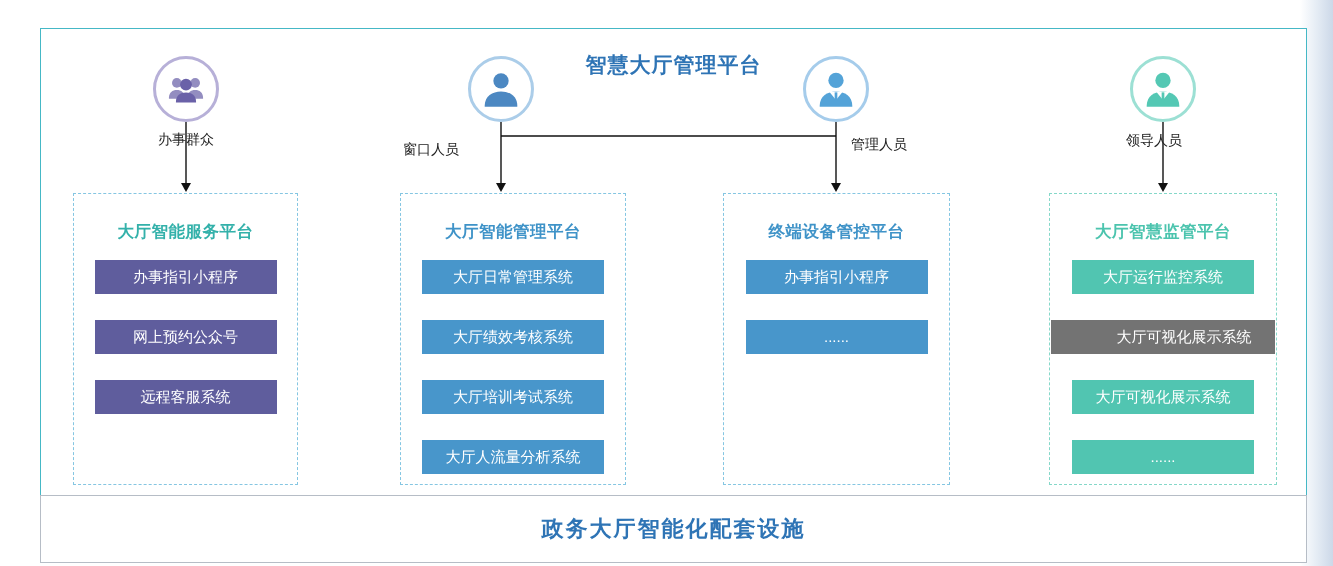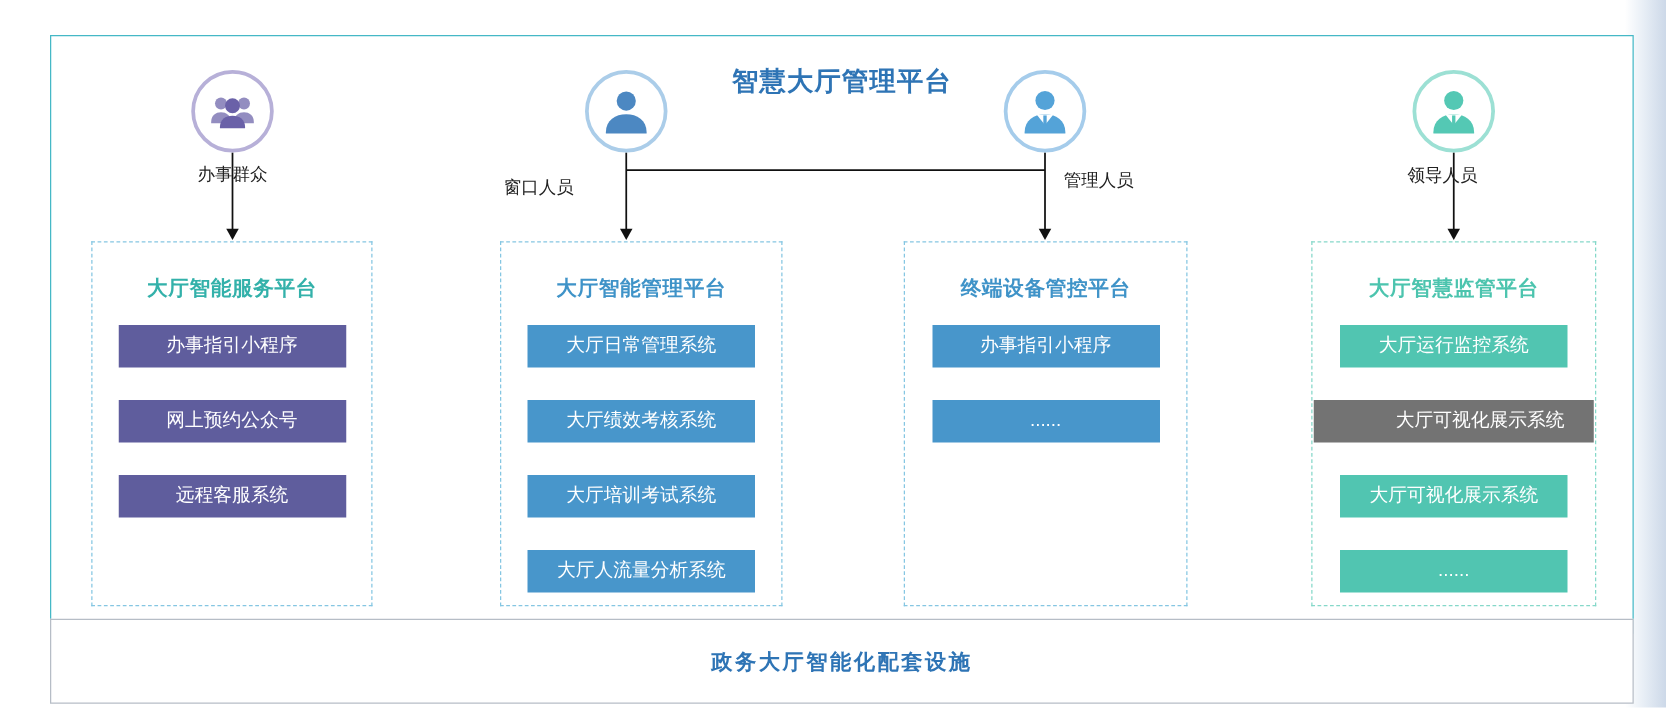--- a/index.html
+++ b/index.html
@@ -44,21 +44,21 @@
   .sys-item{
     width:182px;height:34px;line-height:34px;margin:0 auto 26px auto;
     text-align:center;color:#ffffff;font-size:15px;background:#4896cb;
   }
   .footer-box{
     position:absolute;left:40px;top:495px;width:1265px;height:66px;
     border:1px solid #b6bdc6;background:#ffffff;
     display:flex;align-items:center;justify-content:center;
   }
   .footer-title{
-    font-size:17px;font-weight:bold;color:#2e74b5;letter-spacing:2px;
+    font-size:22px;font-weight:bold;color:#2e74b5;letter-spacing:2px;
   }
 </style>
 </head>
 <body>
 
 <div class="diagram-box">
 
   <div class="main-title">智慧大厅管理平台</div>
 
   <svg class="connectors" viewBox="0 0 1265 477">

